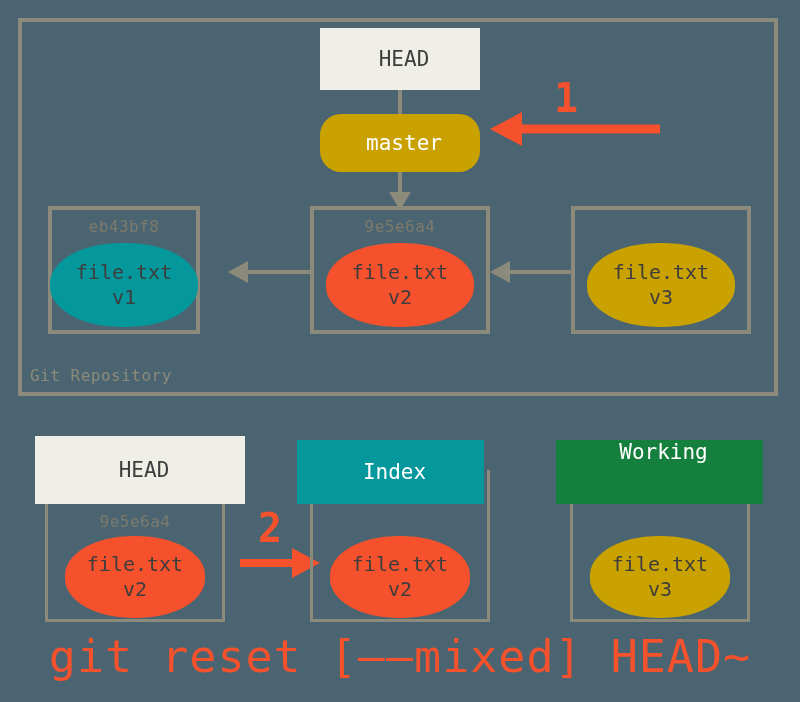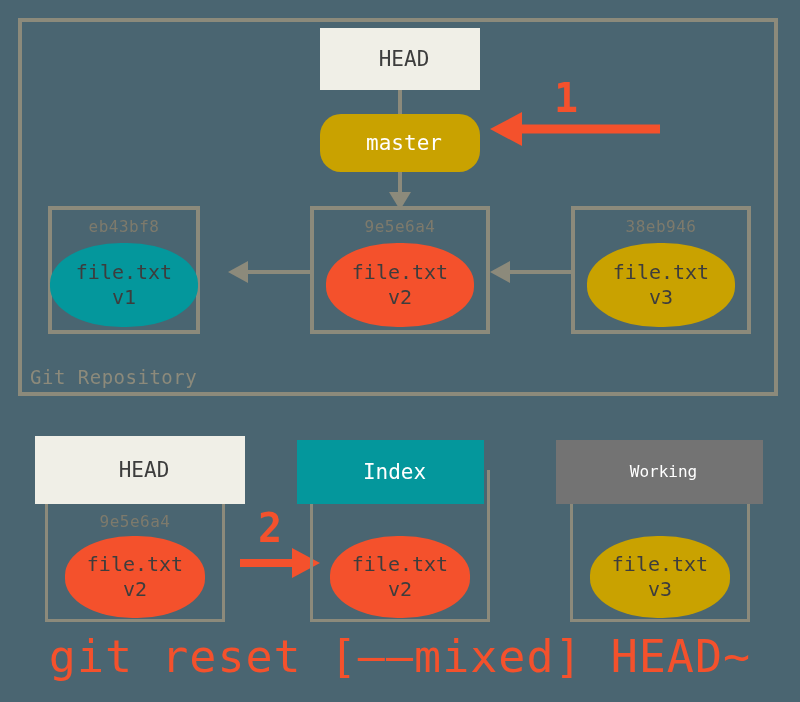--- a/index.html
+++ b/index.html
@@ -26,21 +26,21 @@
     top: 18px;
     width: 760px;
     height: 378px;
     border: 4px solid #8c8a7b;
     box-sizing: border-box;
   }
   .repo-label {
     position: absolute;
     left: 30px;
     top: 366px;
-    font-size: 19px;
+    font-size: 16px;
     color: #8c8a7b;
     letter-spacing: 0.5px;
     white-space: nowrap;
   }
 
   
   .labelbox {
     position: absolute;
     display: flex;
     align-items: center;
@@ -59,23 +59,24 @@
     background: #c9a200;
     color: #ffffff;
     font-size: 21px;
   }
   .index-box {
     background: #04979c;
     color: #ffffff;
     font-size: 21px;
   }
   .wd-box {
-    background: #737373;
+    background: #15803d;
     color: #ffffff;
-    font-size: 16px;
+    font-size: 21px;
+    justify-content: space-between;
   }
 
   
   .commit-box {
     position: absolute;
     border: 4px solid #8c8a7b;
     box-sizing: border-box;
   }
   .commit-hash {
     position: absolute;
@@ -212,21 +213,20 @@
       <span>v2</span>
     </div>
   </div>
 
   <div class="arrow-h" style="left:490px; top:272px; width:82px;">
     <div class="arrow-line" style="left:18px; width:64px; height:4px; background:#8c8a7b;"></div>
     <div class="arrow-head" style="left:0px; border-top:11px solid transparent; border-bottom:11px solid transparent; border-right:20px solid #8c8a7b;"></div>
   </div>
 
   <div class="commit-box" style="left:571px; top:206px; width:180px; height:128px;">
-    <div class="commit-hash">38eb946</div>
     <div class="blob blob-gold" style="top:33px; width:148px; height:84px;">
       <span>file.txt</span>
       <span>v3</span>
     </div>
   </div>
 
   <div class="zone-box" style="left:45px; top:470px; width:180px; height:152px;">
     <div class="commit-hash" style="top:42px;">9e5e6a4</div>
     <div class="blob blob-red" style="top:66px; width:140px; height:82px;">
       <span>file.txt</span>

